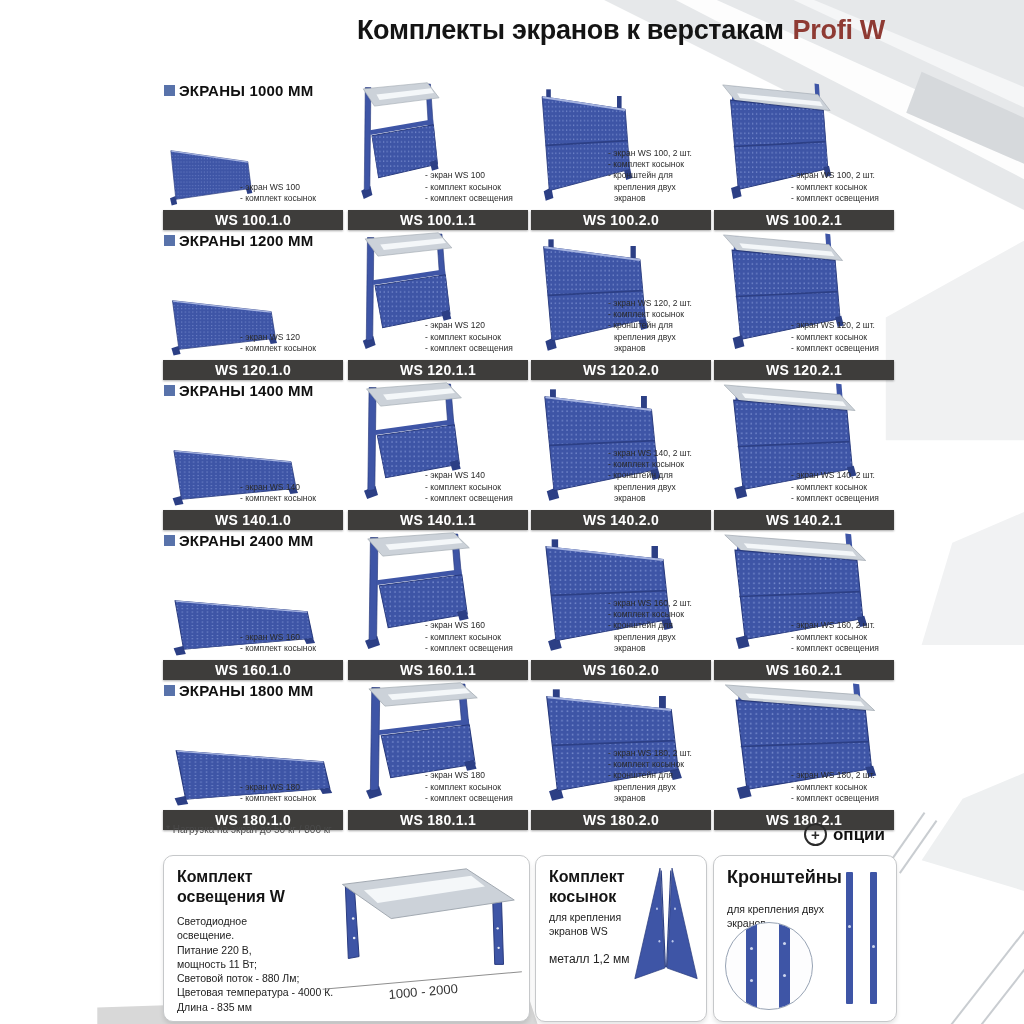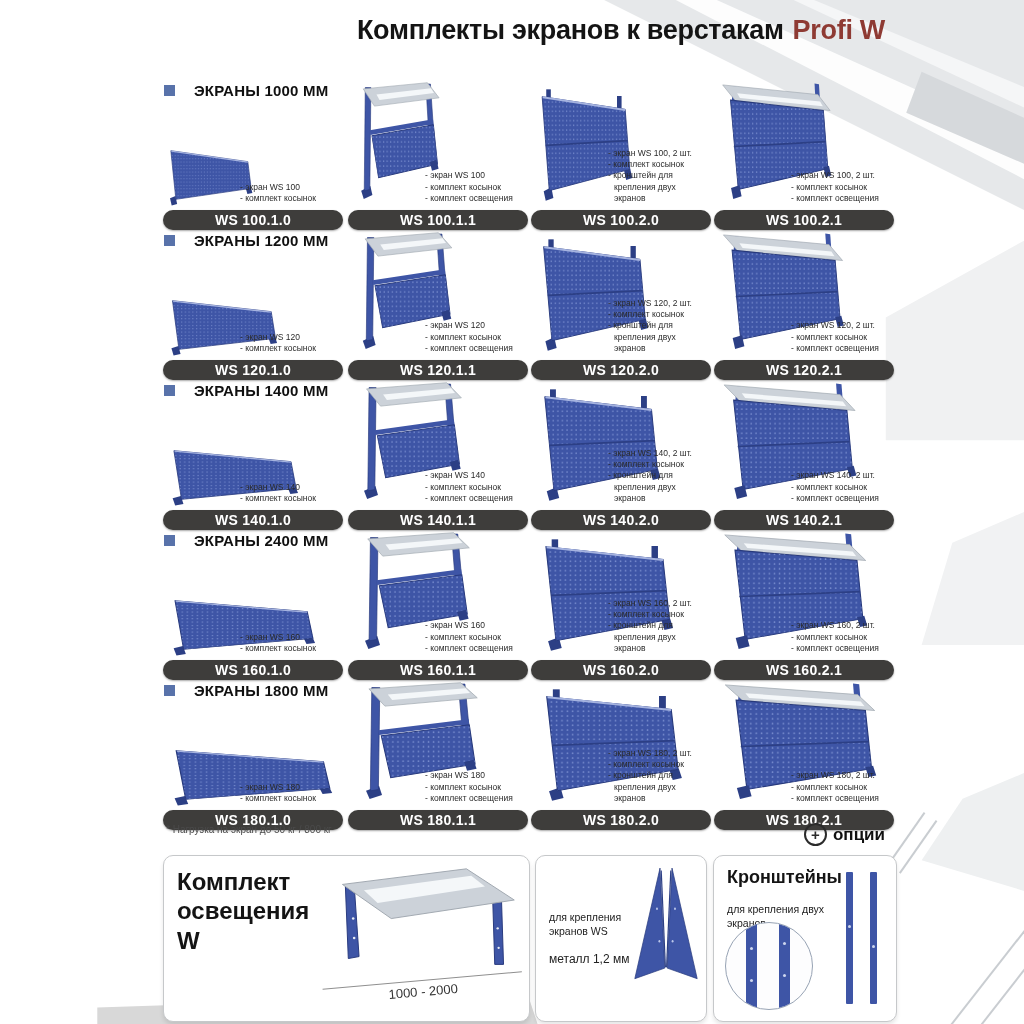--- a/index.html
+++ b/index.html
@@ -22,49 +22,49 @@
   .dl3{width:64px;right:86px;top:838px;transform:rotate(-55deg);}
   .dl4{width:64px;right:74px;top:846px;transform:rotate(-55deg);}
 
   
   .page-title{position:absolute;top:15px;left:160px;right:139px;text-align:right;z-index:1;
       font-size:27px;font-weight:bold;color:#141414;letter-spacing:-.3px;white-space:nowrap;}
   .brand{color:var(--brand_red,#8e3a33);margin-left:9px;}
 
   
   .section{position:absolute;left:163px;width:732px;height:150px;z-index:1;}
-  .sec-header{position:absolute;top:2px;left:1px;display:flex;align-items:center;gap:19px;}
+  .sec-header{position:absolute;top:2px;left:1px;display:flex;align-items:center;gap:4px;}
   .sq{width:11px;height:11px;background:var(--header_square,#5872aa);}
   .sec-title{font-size:15px;font-weight:bold;color:#101010;letter-spacing:.2px;}
   .cell{position:absolute;top:7px;height:143px;width:180px;}
   .cell.c1{left:0;} .cell.c2{left:185px;} .cell.c3{left:368px;} .cell.c4{left:551px;}
   .illus{position:absolute;left:2px;bottom:24px;}
   .ill-a{height:62px;} .ill-b{height:124px;} .ill-c{height:120px;} .ill-d{height:128px;}
   .s1 .ill-a{width:92px;}  .s2 .ill-a{width:118px;} .s3 .ill-a{width:140px;} .s4 .ill-a{width:158px;} .s5 .ill-a{width:176px;}
   .s1 .ill-b{width:112px;} .s2 .ill-b{width:128px;} .s3 .ill-b{width:140px;} .s4 .ill-b{width:150px;} .s5 .ill-b{width:160px;}
   .s1 .ill-c{width:112px;} .s2 .ill-c{width:130px;} .s3 .ill-c{width:144px;} .s4 .ill-c{width:158px;} .s5 .ill-c{width:168px;}
   .s1 .ill-d{width:128px;} .s2 .ill-d{width:142px;} .s3 .ill-d{width:156px;} .s4 .ill-d{width:168px;} .s5 .ill-d{width:178px;}
   .bullets{position:absolute;right:3px;bottom:26px;width:100px;font-size:8.5px;line-height:1.32;color:#2a2a2a;margin-top:29px;}
   .bullets div{padding-left:6px;text-indent:-6px;}
   .code{position:absolute;left:0;right:0;bottom:0;height:20px;background:var(--bar_dark,#3e3d3b);
-        border-radius:10px;color:#fff;font-weight:bold;font-size:14px;text-align:center;
+        border-radius:0;color:#fff;font-weight:bold;font-size:14px;text-align:center;
         line-height:20px;letter-spacing:.3px;box-shadow:0 1px 2px rgba(0,0,0,.35);}
 
   
   .footnote{position:absolute;left:166px;top:824px;font-size:10px;color:#4a4a4a;z-index:1;}
   .options{position:absolute;top:823px;right:139px;display:flex;align-items:center;gap:6px;z-index:1;}
   .plus-circle{width:19px;height:19px;border:2px solid #2b2b2b;border-radius:50%;display:flex;
         align-items:center;justify-content:center;font-size:15px;font-weight:bold;color:#2b2b2b;line-height:1;}
   .options-label{font-size:17px;font-weight:bold;color:#101010;}
 
   
   .ibox{position:absolute;top:855px;height:165px;background:#fff;border:1px solid #c6c8ca;
         border-radius:10px;box-shadow:0 3px 4px rgba(0,0,0,.10);z-index:1;}
   .box1{left:163px;width:365px;} .box2{left:535px;width:170px;} .box3{left:713px;width:182px;}
-  .ibox-title{position:absolute;top:11px;left:13px;font-size:24px;font-weight:bold;color:#141414;line-height:1.22;}
+  .ibox-title{position:absolute;top:11px;left:13px;font-size:16px;font-weight:bold;color:#141414;line-height:1.22;}
   .box1 .ibox-title{width:160px;} .box2 .ibox-title{width:110px;} .box3 .ibox-title{width:165px;font-size:18px;}
   .lk-specs{position:absolute;left:13px;top:58px;width:195px;font-size:10.5px;line-height:1.36;color:#222;}
   .lk-illus{position:absolute;right:4px;top:6px;width:205px;height:117px;}
   .lk-dim{position:absolute;right:26px;top:124px;width:160px;text-align:center;transform:rotate(-5deg);
           font-size:13px;color:#333;}
   .lk-dim-line{border-top:1px solid #8f8f8f;width:200px;margin-left:-20px;margin-bottom:3px;}
   .g-sub{position:absolute;left:13px;top:54px;width:92px;font-size:10.5px;line-height:1.35;color:#222;}
   .g-mat{position:absolute;left:13px;top:96px;font-size:12px;color:#222;}
   .g-dims{position:absolute;left:13px;top:126px;width:152px;font-size:10.5px;line-height:1.35;color:#222;}
   .g-illus{position:absolute;right:4px;top:8px;width:72px;height:122px;}
@@ -420,27 +420,37 @@
   <div class="options">
     <span class="plus-circle">+</span>
     <span class="options-label">опции</span>
   </div>
 
   <div class="ibox box1">
     <div class="ibox-title">Комплект освещения W</div>
     <svg class="lk-illus" viewBox="0 0 210 120" preserveAspectRatio="none">
         <use href="#g-lightkit"></use>
       </svg>
+    <div class="lk-specs">
+        <div>Светодиодное</div>
+        <div>освещение.</div>
+        <div>Питание 220 В,</div>
+        <div>мощность 11 Вт;</div>
+        <div>Световой поток - 880 Лм;</div>
+        <div>Цветовая температура - 4000 К.</div>
+        <div>Длина - 835 мм</div>
+      </div>
     <div class="lk-dim">
       <div class="lk-dim-line"></div>
       <span>1000 - 2000</span>
     </div>
   </div>
 
   <div class="ibox box2">
+    <div class="ibox-title">Комплект косынок</div>
     <svg class="g-illus" viewBox="0 0 120 150" preserveAspectRatio="none">
         <use href="#g-gussets"></use>
       </svg>
     <div class="g-sub">для крепления экранов WS</div>
     <div class="g-mat">металл 1,2 мм</div>
   </div>
 
   <div class="ibox box3">
     <div class="ibox-title">Кронштейны</div>
     <div class="b-sub">для крепления двух экранов</div>

